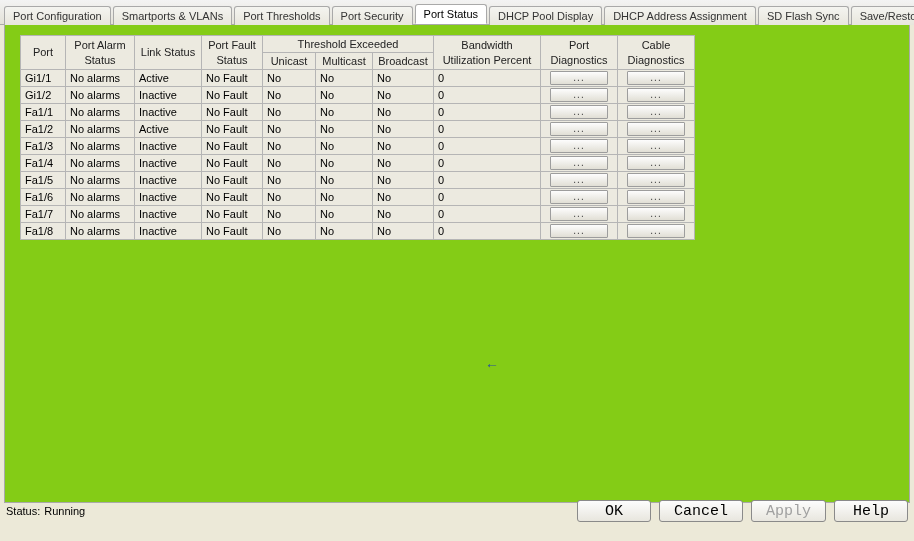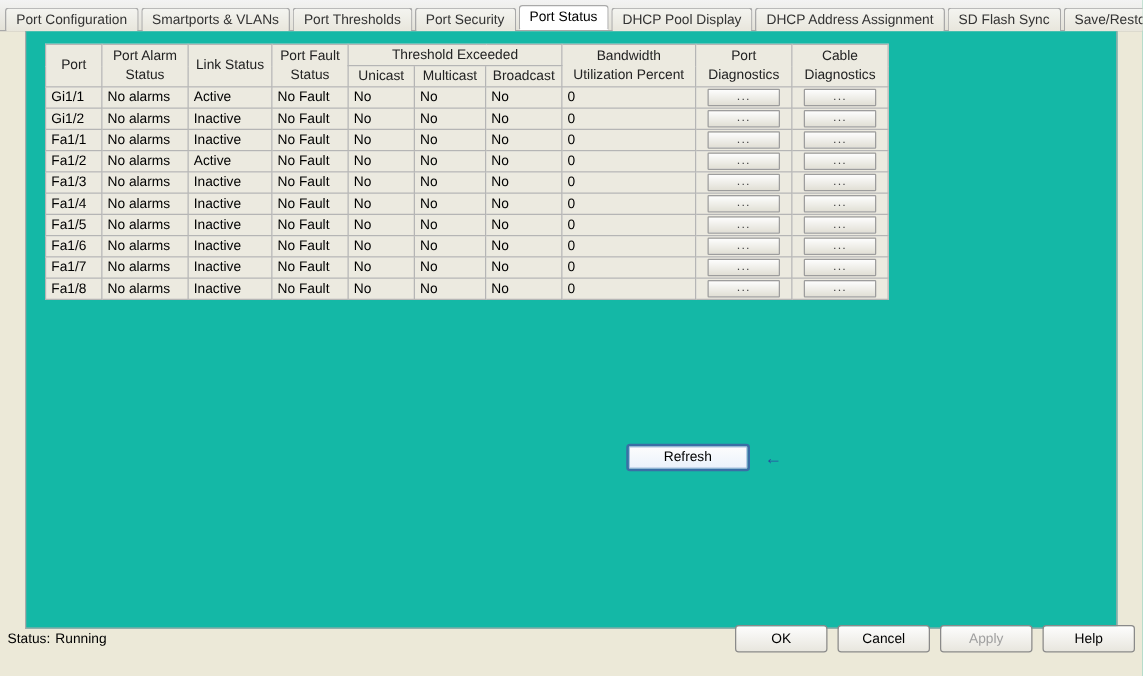--- a/index.html
+++ b/index.html
@@ -39,22 +39,22 @@
     background: #fff;
     color: #000;
     font-weight: normal;
     border-bottom: 1px solid #fff;
     top: 0;
     z-index: 2;
   }
   .content-panel {
     border: 1px solid #a9a9a9;
     border-top: none;
-    background: #14b8a6;
-    margin: 0 20px;
+    background: #84cc16;
+    margin: 0 4px;
     height: 478px;
     position: relative;
     box-sizing: border-box;
     padding: 10px 15px 0 15px;
   }
   table.port-table {
     border-collapse: collapse;
     background: #fff;
     font-size: 11px;
   }
@@ -133,23 +133,24 @@
     margin-left: auto;
     display: flex;
     gap: 8px;
   }
   button.footer-btn {
     min-width: 74px;
     height: 22px;
     border: 1px solid #8a8a8a;
     border-radius: 3px;
     background: linear-gradient(#fdfdfd,#e8e6de);
-    font-size: 11px;
+    font-size: 15px;
     cursor: pointer;
     padding: 0 14px;
+    font-family: Liberation Mono, monospace;
   }
   button.footer-btn:disabled,
   button.footer-btn.disabled {
     color: #a0a0a0;
     cursor: default;
   }
   .col-port{width:36px;}
   .col-alarm{width:60px;}
   .col-link{width:58px;}
   .col-fault{width:52px;}
@@ -371,21 +372,20 @@
             <button class="cell-btn">...</button>
           </td>
           <td class="ellipsis-cell col-diag">
             <button class="cell-btn">...</button>
           </td>
         </tr>
       </tbody>
   </table>
 
   <div class="refresh-wrap">
-    <button class="refresh-btn">Refresh</button>
     <span class="arrow-left">←</span>
   </div>
 
 </div>
 
 <div class="status-row">
   <span class="status-label">Status:</span>
   <span>Running</span>
   <div class="btn-row">
     <button class="footer-btn">OK</button>

